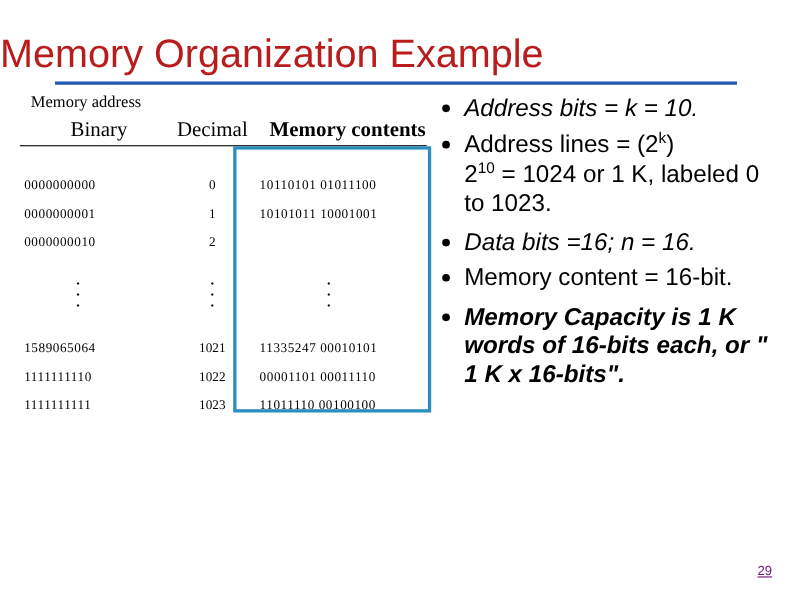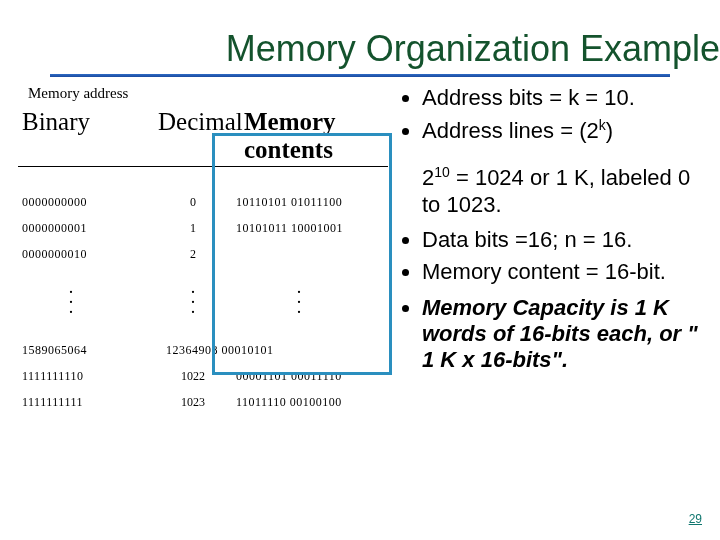--- a/index.html
+++ b/index.html
@@ -7,45 +7,46 @@
     width: 720px;
     height: 540px;
     background: #fff;
     font-family: Arial, sans-serif;
     position: relative;
     overflow: hidden;
   }
   .title {
     font-family: "Comic Sans MS", cursive, sans-serif;
     font-size: 36px;
-    color: #14532d;
-    text-align: right;
+    color: #b91c1c;
+    text-align: left;
     padding-top: 28px;
     padding-bottom: 4px;
   }
   .underline {
     height: 3px;
     background: linear-gradient(to bottom, #2e6bc5, #1a4a9e);
     margin: 0 50px 8px 50px;
   }
   .content {
     display: flex;
     padding: 0 10px 0 18px;
   }
   .figure {
     flex: 0 0 380px;
     position: relative;
     font-family: "Times New Roman", serif;
     color: #000;
   }
   .fig-headers {
     display: flex;
-    font-size: 25px;
+    font-size: 19px;
     margin-top: 6px;
     margin-bottom: 2px;
+    text-align: center;
   }
   .fig-h1 { width: 140px; padding-left: 4px; }
   .fig-h2 { width: 70px; }
   .fig-h3 { width: 160px; padding-left: 16px; font-weight: bold; }
   .fig-hrule {
     height: 1px;
     background: #000;
     margin-right: 10px;
   }
   .fig-rows { margin-top: 22px; }
@@ -85,31 +86,31 @@
   }
   .bullets {
     flex: 1;
     padding-left: 6px;
     font-size: 22px;
     color: #000;
     line-height: 1.18;
   }
   .bullets ul { list-style: disc; padding-left: 18px; }
   .bullets li { margin-bottom: 10px; }
-  .bullets li.tight { margin-bottom: 6px; }
+  .bullets li.tight { margin-bottom: 6px; font-style: italic; }
   sup.k { font-size: 14px; vertical-align: super; }
   .bold { font-weight: bold; font-style: italic; }
   .q { font-weight: bold; }
-  .sub-indent { margin-left: 0; display: block; margin-top: 20px; }
+  .sub-indent { margin-left: 0; display: block; }
   .page-num {
     position: absolute;
     right: 18px;
     bottom: 14px;
     font-size: 12px;
-    color: #0f766e;
+    color: #701a75;
     text-decoration: underline;
   }
 </style>
 </head>
 <body>
 
 <div class="title">Memory Organization Example</div>
 <div class="underline"></div>
 
 <div class="content">
@@ -140,21 +141,22 @@
       </div>
 
       <div class="dots-row">
         <div class="dots-col d1">·<br>·<br>·</div>
         <div class="dots-col d2">·<br>·<br>·</div>
         <div class="dots-col d3">·<br>·<br>·</div>
       </div>
 
       <div class="fig-row">
         <div class="fc1">1589065064</div>
-        <div class="fc3">12364908 00010101</div>
+        <div class="fc2">1021</div>
+        <div class="fc3">11335247 00010101</div>
       </div>
       <div class="fig-row">
         <div class="fc1">1111111110</div>
         <div class="fc2">1022</div>
         <div class="fc3">00001101 00011110</div>
       </div>
       <div class="fig-row">
         <div class="fc1">1111111111</div>
         <div class="fc2">1023</div>
         <div class="fc3">11011110 00100100</div>

